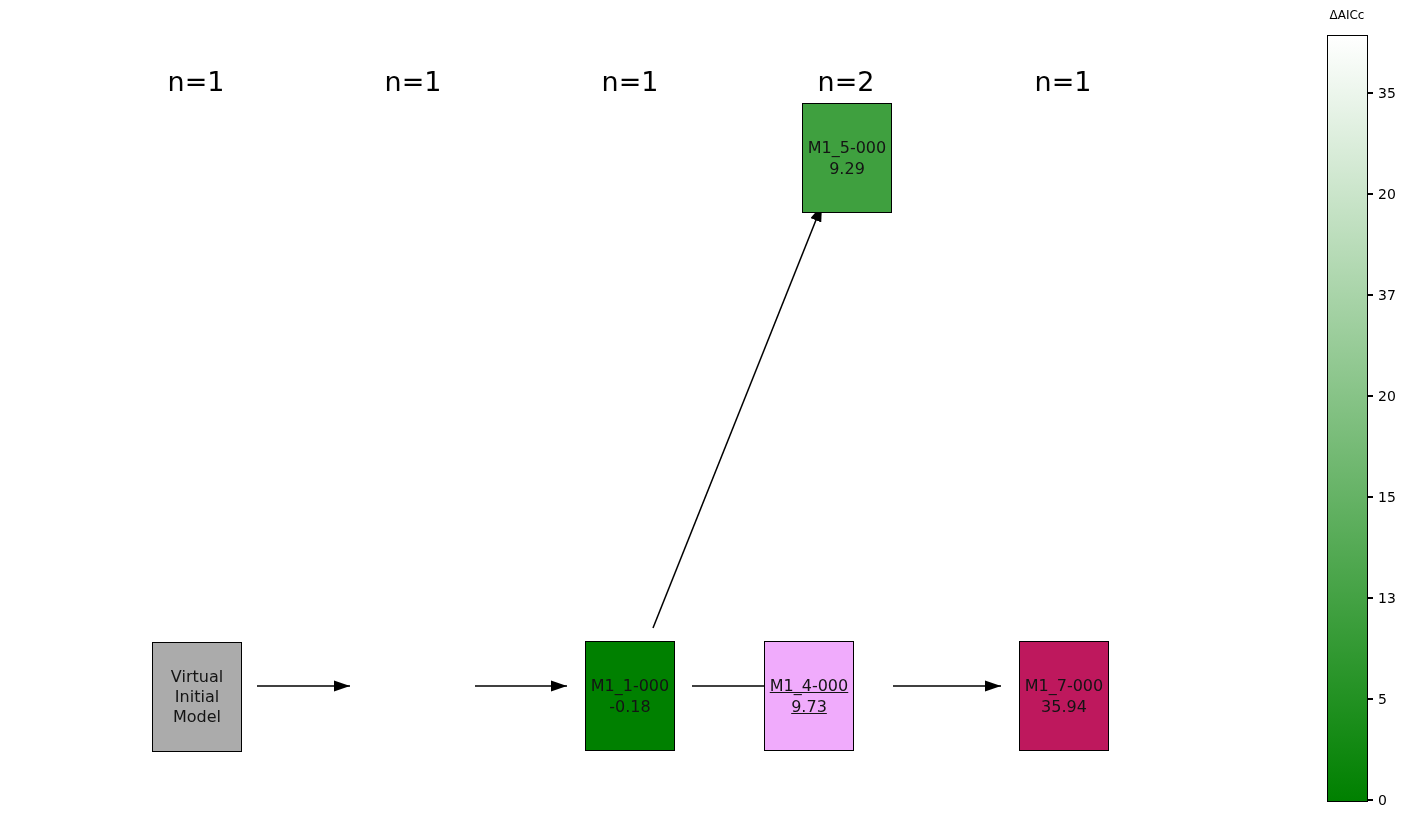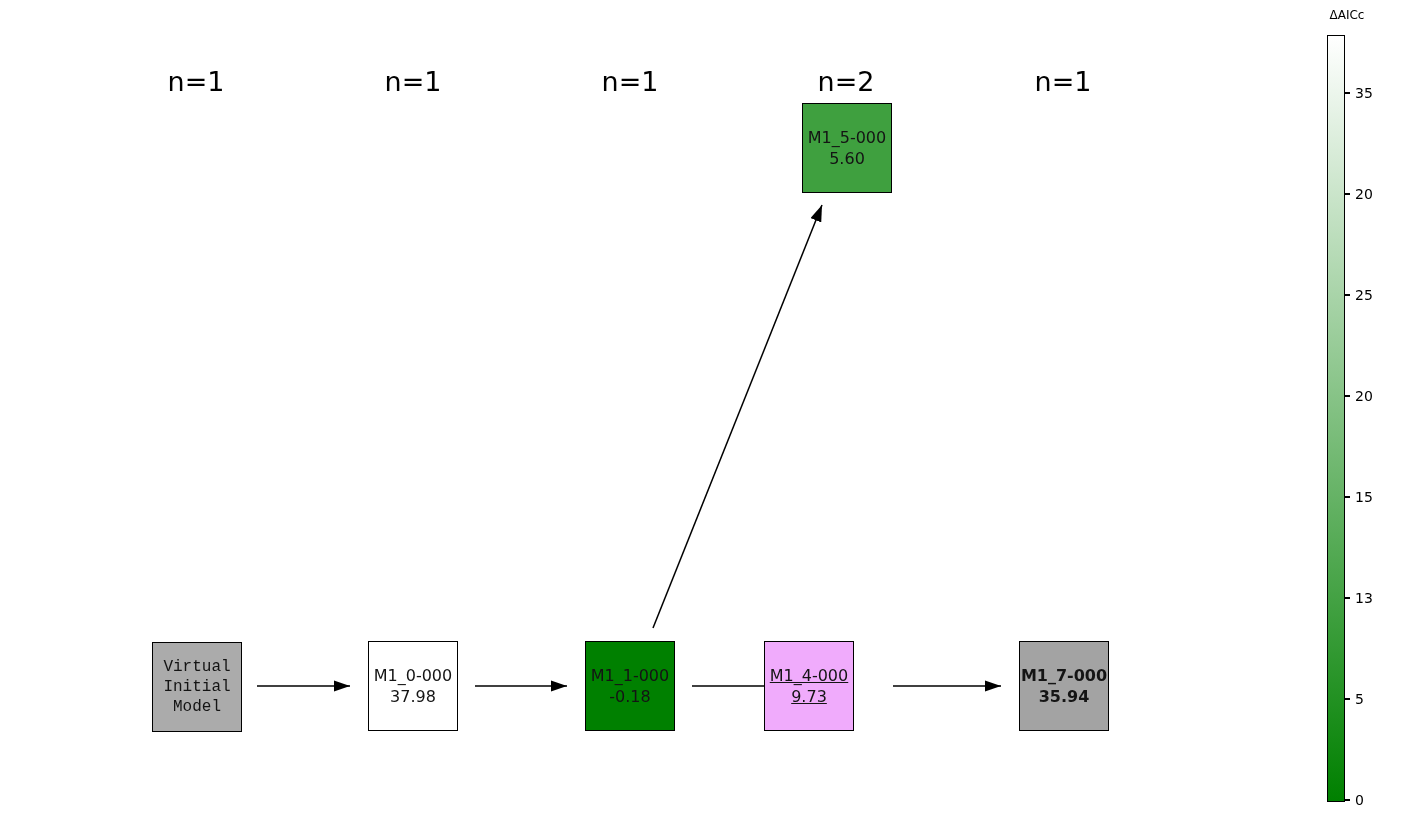--- a/index.html
+++ b/index.html
@@ -28,21 +28,21 @@
     left: 0;
     top: 0;
   }
   .edges line {
     stroke: #000000;
     stroke-width: 1.5;
   }
   .node {
     position: absolute;
     width: 90px;
-    height: 90px;
+    height: 110px;
     box-sizing: border-box;
     border: 1.4px solid #000000;
     display: flex;
     flex-direction: column;
     align-items: center;
     justify-content: center;
     text-align: center;
     font-size: 16px;
     line-height: 21px;
     color: #141414;
@@ -54,21 +54,21 @@
     top: 8px;
     transform: translateX(-50%);
     font-size: 12px;
     color: #000000;
     white-space: nowrap;
   }
   .cb-bar {
     position: absolute;
     left: 1327px;
     top: 35px;
-    width: 18px;
+    width: 41px;
     height: 767px;
     box-sizing: border-box;
     border: 1px solid #000000;
     background: linear-gradient(to top, #008000 0%, #ffffff 100%);
   }
   .cb-tick {
     position: absolute;
     left: 100%;
     transform: translateY(-50%);
     display: flex;
@@ -104,65 +104,61 @@
         <path d="M0,0 L10,3.5 L0,7 z" fill="#000000"></path>
       </marker>
     </defs>
     <line x1="257" y1="686" x2="350" y2="686" marker-end="url(#arrowhead)"></line>
     <line x1="475" y1="686" x2="567" y2="686" marker-end="url(#arrowhead)"></line>
     <line x1="692" y1="686" x2="784" y2="686" marker-end="url(#arrowhead)"></line>
     <line x1="893" y1="686" x2="1001" y2="686" marker-end="url(#arrowhead)"></line>
     <line x1="653" y1="628" x2="822" y2="205" marker-end="url(#arrowhead)"></line>
   </svg>
 
-  <div class="node" style="left: 152px; top: 642px; line-height: 20px; background-color: rgb(171, 171, 171); font-family: Liberation Mono, monospace;">
+  <div class="node" style="left: 152px; top: 642px; line-height: 20px; background-color: rgb(171, 171, 171);">
     <span>Virtual</span>
     <span>Initial</span>
     <span>Model</span>
   </div>
 
-  <div class="node" style="left: 368px; top: 641px; background-color: rgb(255, 255, 255);">
-    <span>M1_0-000</span>
-    <span>37.98</span>
-  </div>
 
   <div class="node" style="left: 585px; top: 641px; background-color: rgb(0, 128, 0);">
     <span>M1_1-000</span>
     <span>-0.18</span>
   </div>
 
   <div class="node" style="left: 764px; top: 641px; background-color: #f0abfc; text-decoration: underline;">
     <span>M1_4-000</span>
     <span>9.73</span>
   </div>
 
-  <div class="node" style="left: 1019px; top: 641px; background-color: #a3a3a3; font-weight: bold;">
+  <div class="node" style="left: 1019px; top: 641px; background-color: #be185d;">
     <span>M1_7-000</span>
     <span>35.94</span>
   </div>
 
   <div class="node" style="left: 802px; top: 103px; background-color: rgb(63, 160, 63);">
     <span>M1_5-000</span>
-    <span>5.60</span>
+    <span>9.29</span>
   </div>
 
   <div class="colorbar-title">ΔAICc</div>
 
   <div class="cb-bar">
     <div class="cb-tick" style="top:57px">
         <span class="cb-mark"></span>
         <span class="cb-lbl">35</span>
       </div>
     <div class="cb-tick" style="top:158px">
         <span class="cb-mark"></span>
         <span class="cb-lbl">20</span>
       </div>
     <div class="cb-tick" style="top:259px">
         <span class="cb-mark"></span>
-        <span class="cb-lbl">25</span>
+        <span class="cb-lbl">37</span>
       </div>
     <div class="cb-tick" style="top:360px">
         <span class="cb-mark"></span>
         <span class="cb-lbl">20</span>
       </div>
     <div class="cb-tick" style="top:461px">
         <span class="cb-mark"></span>
         <span class="cb-lbl">15</span>
       </div>
     <div class="cb-tick" style="top:562px">

